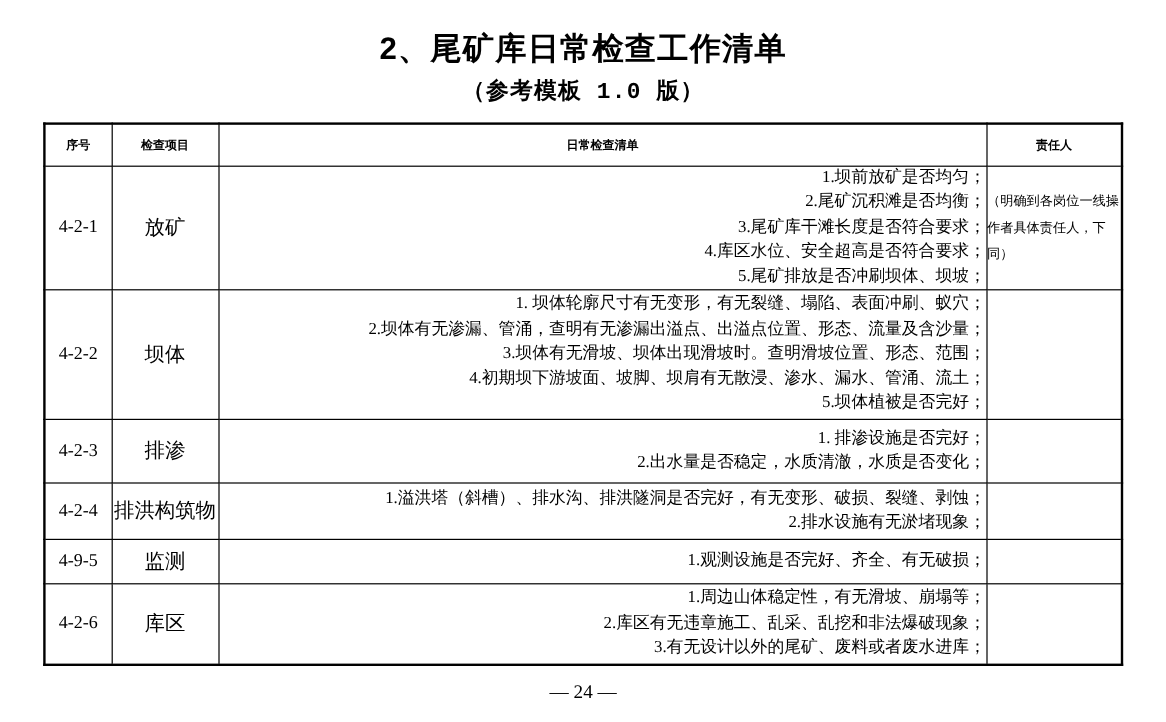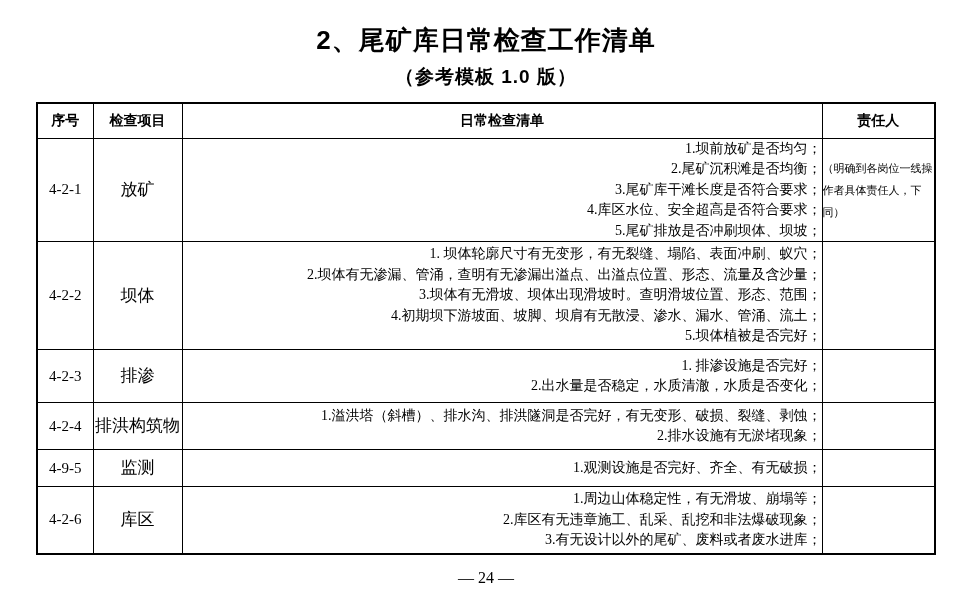--- a/index.html
+++ b/index.html
@@ -14,21 +14,21 @@
   .title{
     text-align:center;
     font-family:"Liberation Sans","DejaVu Sans",sans-serif;
     font-weight:bold;
     font-size:26px;
     line-height:32px;
     letter-spacing:1px;
   }
   .subtitle{
     text-align:center;
-    font-family:Liberation Sans, sans-serif;
+    font-family:Liberation Mono, monospace;
     font-weight:bold;
     font-size:19px;
     line-height:26px;
     margin-top:8px;
     letter-spacing:1px;
   }
   table.checklist{
     width:898px;
     margin:12px auto 0 auto;
     border-collapse:collapse;
@@ -41,21 +41,21 @@
     vertical-align:middle;
   }
   col.c1{width:56px;}
   col.c2{width:89px;}
   col.c3{width:640px;}
   col.c4{width:113px;}
   tr.hdr{height:35px;}
   tr.hdr th{
     font-family:"Liberation Sans","DejaVu Sans",sans-serif;
     font-weight:bold;
-    font-size:14px;
+    font-size:10px;
     text-align:center;
   }
   td.c-id{
     text-align:center;
     font-size:15px;
     font-family:"Liberation Serif","DejaVu Serif",serif;
   }
   td.c-item{
     text-align:center;
     font-family:"Liberation Sans","DejaVu Sans",sans-serif;

